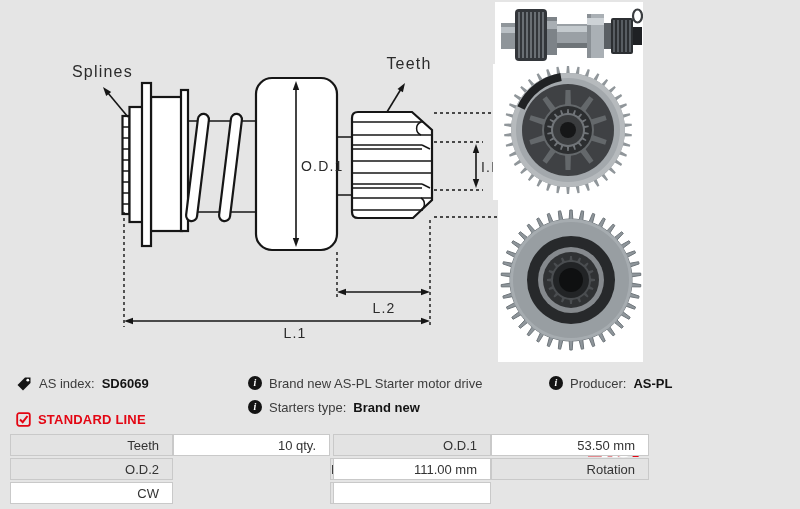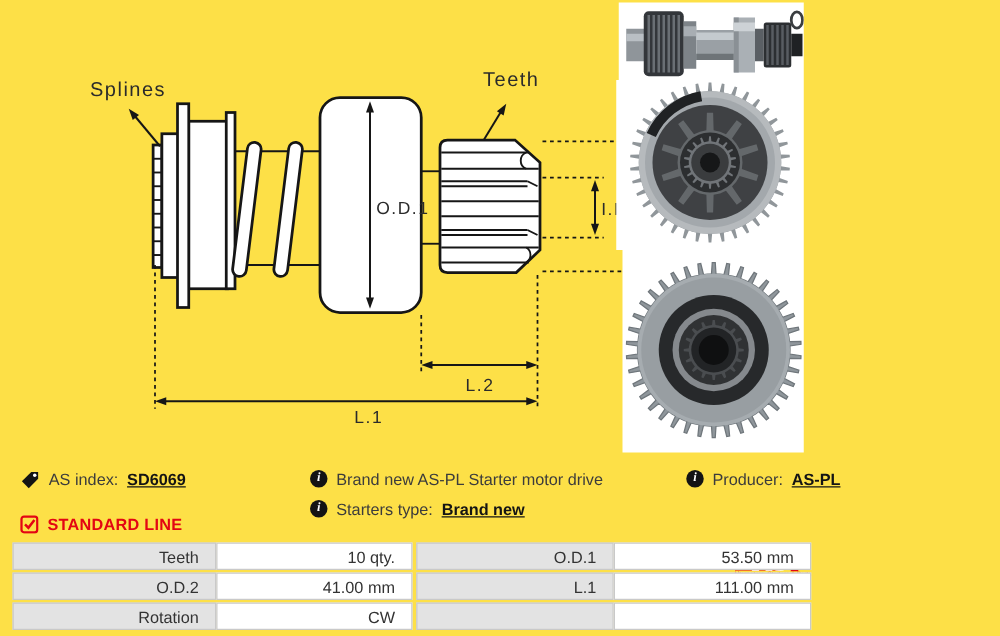--- a/index.html
+++ b/index.html
@@ -1,32 +1,32 @@
 <!DOCTYPE html>
 <html><head>
 <meta charset="utf-8">
 <style>
   html,body{margin:0;padding:0;background:#fff;}
-  .page{position:relative;width:800px;height:509px;background:#fde047;overflow:hidden;
+  .page{position:relative;width:800px;height:509px;background:#e5e5e5;overflow:hidden;
         font-family:"Liberation Sans",sans-serif;color:#3c3c3c;}
   svg{display:block;}
   .diagram{position:absolute;left:0;top:0;}
   .diagram text{fill:#2b2b2b;letter-spacing:1.2px;}
   .outline{fill:#fff;stroke:#161616;stroke-width:2.2;}
   .thin{fill:none;stroke:#161616;stroke-width:1.5;}
   .dash{fill:none;stroke:#161616;stroke-width:1.4;stroke-dasharray:3 3;}
   .dim{fill:none;stroke:#161616;stroke-width:1.6;}
   .ah{fill:#161616;stroke:none;}
 
   .photos{position:absolute;right:0;top:0;width:155px;}
   .photo{position:absolute;background:#fff;}
 
   .info{position:absolute;left:0;top:372px;width:800px;font-size:13px;}
   .inforow{position:absolute;display:flex;align-items:flex-start;gap:7px;white-space:nowrap;}
-  .b{font-weight:bold;color:#141414;text-decoration:underline;}
+  .b{font-weight:bold;color:#141414;}
   .red{color:#e30613;font-weight:bold;letter-spacing:.2px;}
   .info-icon{display:inline-block;width:14px;height:14px;border-radius:50%;background:#141414;
              color:#fff;font-size:10px;font-weight:bold;line-height:14px;text-align:center;
              font-family:"Liberation Serif",serif;font-style:italic;}
   .logo{position:absolute;left:586px;top:26px;width:64px;text-align:center;margin-top:40px;}
   .logo-tag{font-size:10px;color:#d21f26;white-space:nowrap;transform:scale(.5);
             transform-origin:center top;width:128px;margin-left:-32px;margin-top:-2px;}
 
   .specs{position:absolute;left:10px;top:434px;display:grid;
          grid-template-columns:163px 157px 3px 158px 158px;grid-auto-rows:22px;row-gap:2px;
@@ -251,21 +251,20 @@
   </div>
 
   <div class="specs">
     <div class="cell lblc">Teeth</div>
     <div class="cell valc">10 qty.</div>
     <div class="spacer"></div>
     <div class="cell lblc">O.D.1</div>
     <div class="cell valc">53.50 mm</div>
 
     <div class="cell lblc">O.D.2</div>
-    <div class="cell valc">41.00 mm</div>
     <div class="spacer"></div>
     <div class="cell lblc">L.1</div>
     <div class="cell valc">111.00 mm</div>
 
     <div class="cell lblc">Rotation</div>
     <div class="cell valc">CW</div>
     <div class="spacer"></div>
     <div class="cell lblc"></div>
     <div class="cell valc"></div>
   </div>

